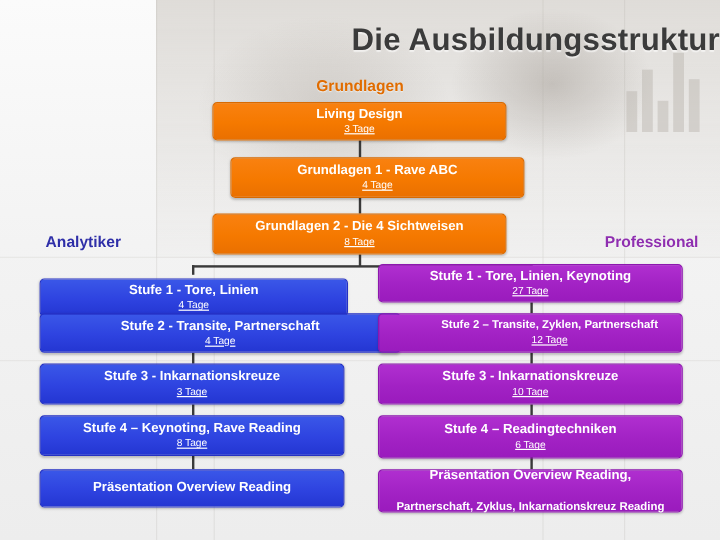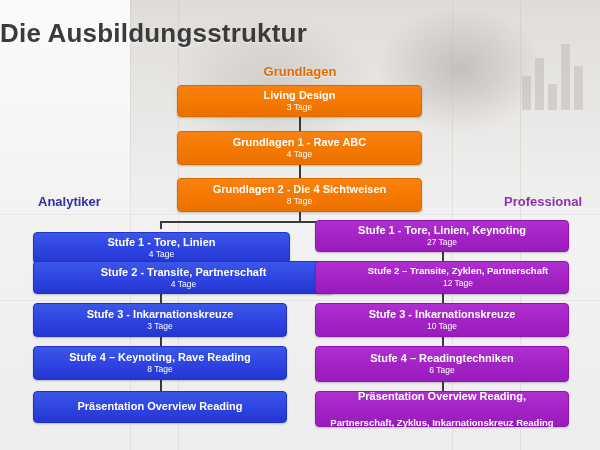--- a/index.html
+++ b/index.html
@@ -69,21 +69,21 @@
     width: 600px;
     height: 1px;
     background: rgba(170,165,158,0.40);
   }
 
   .title {
     position: absolute;
     left: 0;
     top: 18px;
     width: 600px;
-    text-align: left;
+    text-align: right;
     font-size: 26px;
     font-weight: bold;
     color: #3b3b3b;
     letter-spacing: 0.2px;
     text-shadow: 0 1px 1px rgba(255,255,255,0.6);
   }
 
   .heading {
     position: absolute;
     font-weight: bold;
@@ -129,20 +129,21 @@
   }
   .box .lbl {
     font-weight: bold;
     font-size: 11px;
     padding: 0 4px;
   }
   .box .sub {
     font-size: 8.5px;
     font-weight: normal;
     margin-top: 2px;
+    text-decoration: underline;
   }
   .box.orange {
     background: linear-gradient(180deg, #f98110 0%, #f57900 55%, #ea7000 100%);
     border: 1px solid #d96a00;
   }
   .box.blue {
     background: linear-gradient(180deg, #3a57e8 0%, #2e43e0 55%, #2436d2 100%);
     border: 1px solid #2431c4;
   }
   .box.purple {
@@ -204,21 +205,21 @@
 
   <div class="connector v" style="left:442px;top:252px;height:9px;"></div>
   <div class="connector v" style="left:442px;top:294px;height:9px;"></div>
   <div class="connector v" style="left:442px;top:337px;height:9px;"></div>
   <div class="connector v" style="left:442px;top:380px;height:11px;"></div>
 
   <div class="box orange" style="left:177px;top:85px;width:245px;height:32px;">
     <div class="lbl">Living Design</div>
     <div class="sub">3 Tage</div>
   </div>
-  <div class="box orange" style="left:177px;top:131px;width:245px;height:34px;">
+  <div class="box orange" style="left:192px;top:131px;width:245px;height:34px;">
     <div class="lbl">Grundlagen 1 - Rave ABC</div>
     <div class="sub">4 Tage</div>
   </div>
   <div class="box orange" style="left:177px;top:178px;width:245px;height:34px;">
     <div class="lbl">Grundlagen 2 - Die 4 Sichtweisen</div>
     <div class="sub">8 Tage</div>
   </div>
 
   <div class="box blue" style="left:33px;top:232px;width:257px;height:32px;">
     <div class="lbl">Stufe 1 - Tore, Linien</div>

